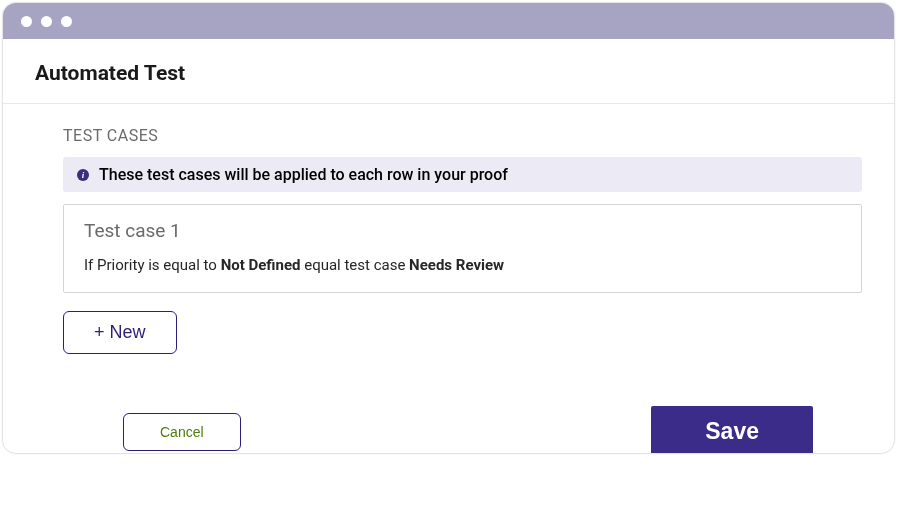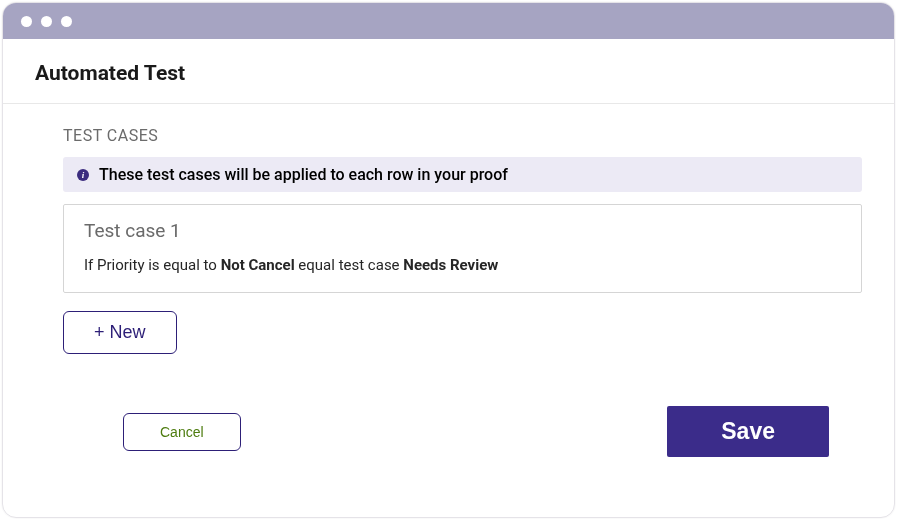--- a/index.html
+++ b/index.html
@@ -9,21 +9,21 @@
     }
     body {
       font-family: -apple-system, BlinkMacSystemFont, 'Segoe UI', Roboto, Helvetica, Arial, sans-serif;
       background: #fff;
       width: 900px;
       height: 521px;
       position: relative;
     }
     .window {
       width: 893px;
-      height: 516px;
+      height: 452px;
       margin: 2px;
       background: #fff;
       border: 1px solid #e5e3e8;
       border-radius: 14px;
       overflow: hidden;
       box-shadow: 0 0 0 1px rgba(0,0,0,0.02);
     }
     .titlebar {
       height: 36px;
       background: #a6a4c2;
@@ -138,21 +138,21 @@
     }
     .save-button {
       border: none;
       border-radius: 2px;
       padding: 12px 54px;
       color: #fff;
       font-size: 23px;
       font-weight: 700;
       background: #3b2c8a;
       cursor: pointer;
-      margin-right: 1px;
+      margin-right: 17px;
     }
   </style>
 </head>
 <body>
 
 <div class="window">
   <div class="titlebar">
     <div class="dot"></div>
     <div class="dot"></div>
     <div class="dot"></div>
@@ -166,21 +166,21 @@
     <div class="section-label">TEST CASES</div>
 
     <div class="info-banner">
       <div class="info-icon">i</div>
       <div class="info-text">These test cases will be applied to each row in your proof</div>
     </div>
 
     <div class="testcase-card">
       <div class="testcase-title">Test case 1</div>
       <div class="testcase-rule">
-        <span>If Priority is equal to </span><span class="bold">Not Cancel</span><span> equal test case </span><span class="bold">Needs Review</span>
+        <span>If Priority is equal to </span><span class="bold">Not Defined</span><span> equal test case </span><span class="bold">Needs Review</span>
       </div>
     </div>
 
     <button class="new-button">+ New</button>
 
     <div class="footer">
       <button class="cancel-button">Cancel</button>
       <button class="save-button">Save</button>
     </div>
   </div>

